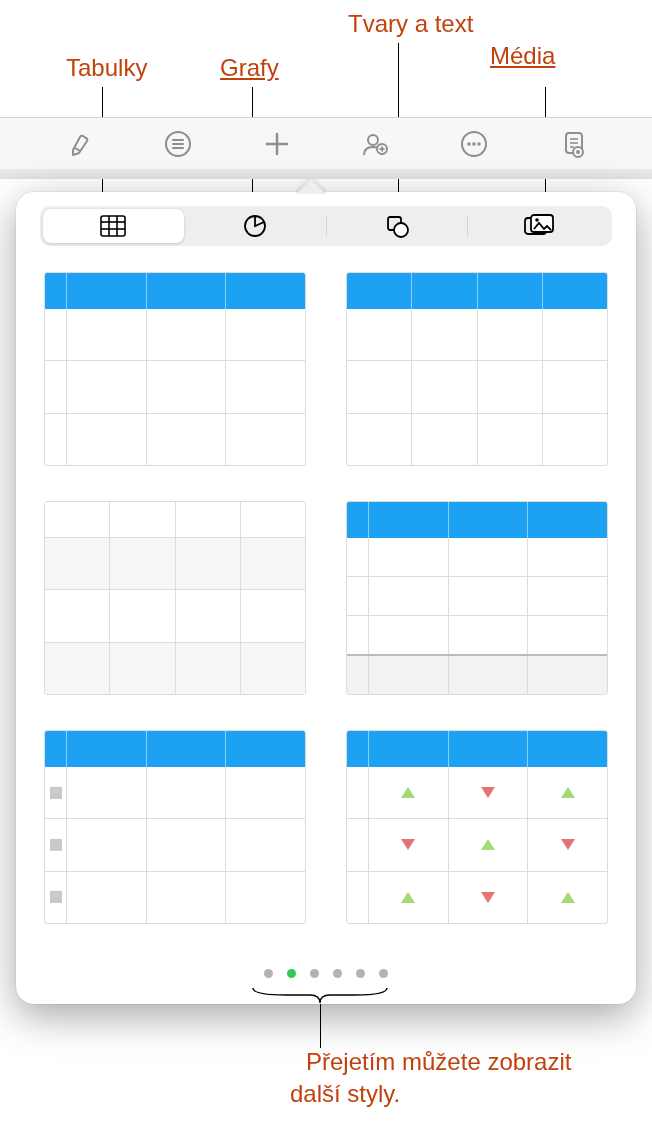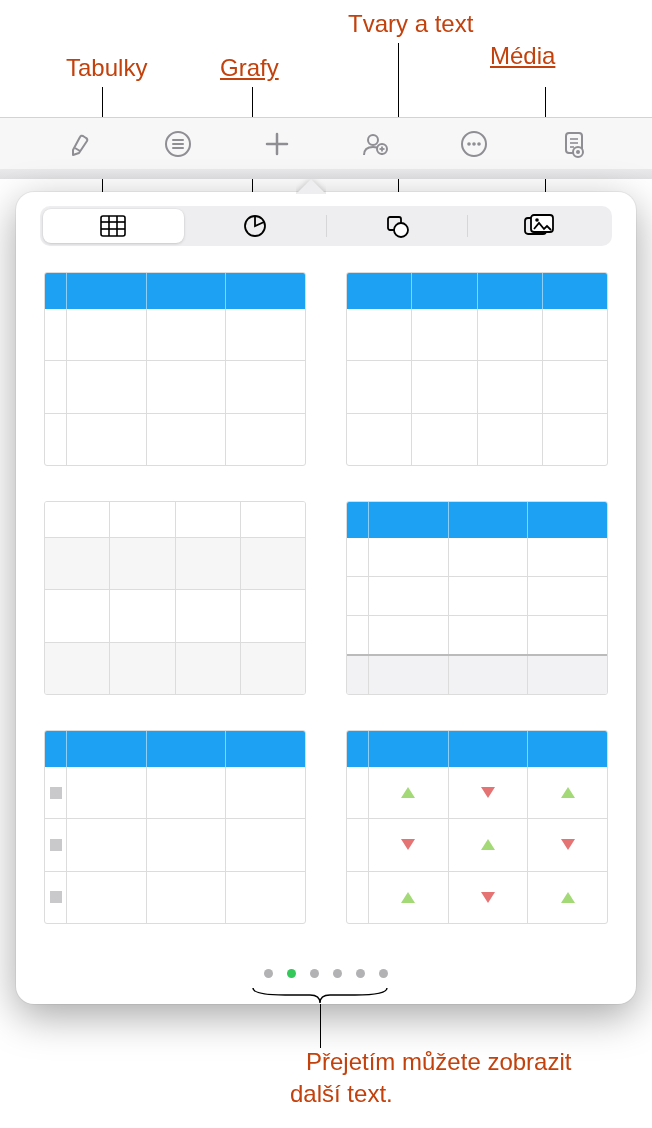--- a/index.html
+++ b/index.html
@@ -502,13 +502,13 @@
     <div class="dot"></div>
     <div class="dot"></div>
   </div>
 </div>
 
 <svg class="brace" style="top: 985px; left: 250px;" width="140" height="22">
   <path d="M3 3 Q3 10 35 10 L60 10 Q70 10 70 18 Q70 10 80 10 L105 10 Q137 10 137 3"></path>
 </svg>
 <div class="callout-line" style="top: 1004px; left: 320px; width: 1px; height: 44px;"></div>
 <div class="callout-label" style="top: 1048px; left: 290px; margin-left: 16px;">Přejetím můžete zobrazit</div>
-<div class="callout-label" style="top: 1080px; left: 290px;">další text.</div>
+<div class="callout-label" style="top: 1080px; left: 290px;">další styly.</div>
 
 </body></html>

